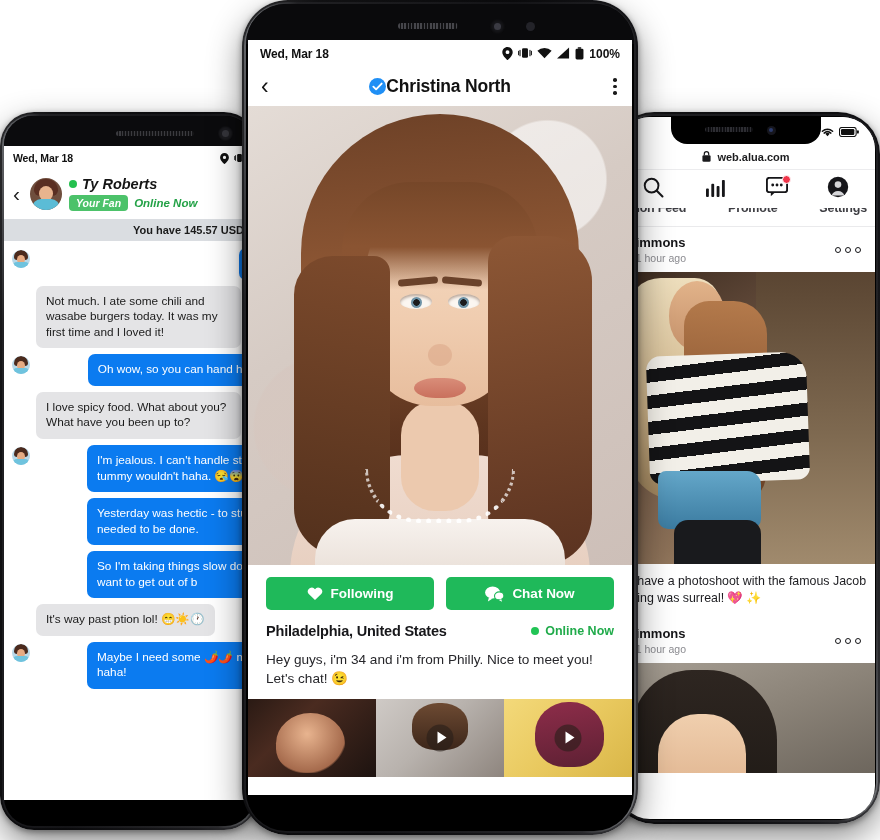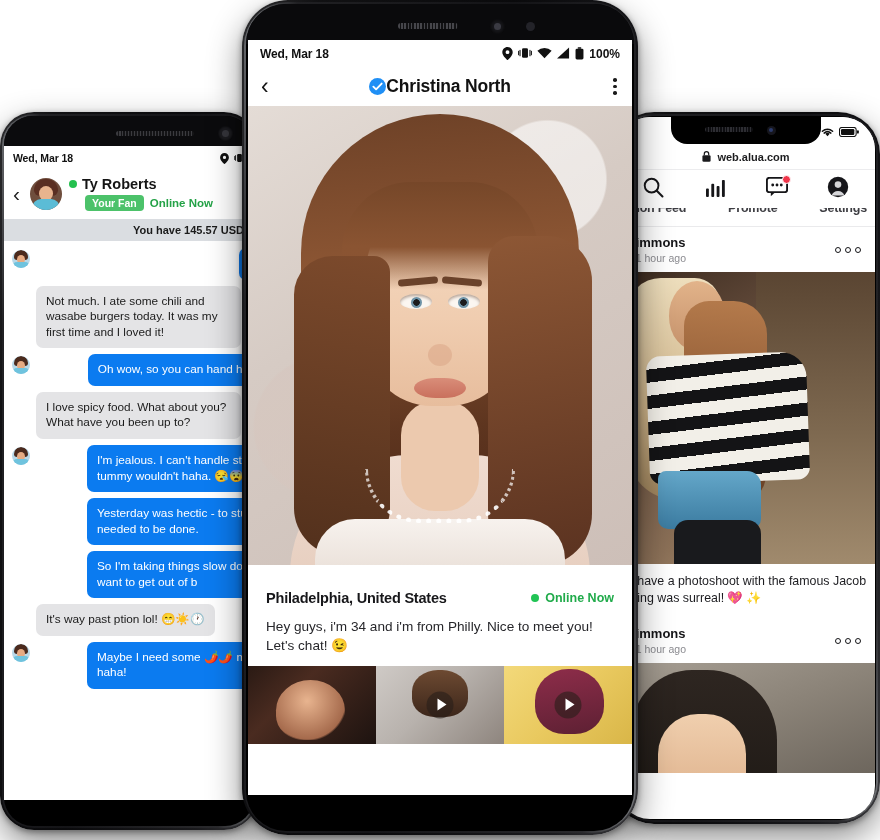--- a/index.html
+++ b/index.html
@@ -127,25 +127,25 @@
   .lp-avatar {
     width: 32px; height: 32px; border-radius: 50%; flex: none; overflow: hidden;
     background: #6f4e3d; position: relative;
   }
   .lp-avatar .hair { position:absolute; left:4px; top:1px; width:24px; height:17px;
     border-radius: 12px 12px 6px 6px; background:#5a2f22; }
   .lp-avatar .face { position:absolute; left:9px; top:8px; width:14px; height:15px;
     border-radius:50%; background:#e8b48e; }
   .lp-avatar .shirt{ position:absolute; left:2px; bottom:0; width:28px; height:11px;
     border-radius: 9px 9px 0 0; background:#5bbcd6; }
-  .lp-name-wrap { min-width: 0; }
+  .lp-name-wrap { min-width: 0; font-style: italic; }
   .lp-name-row { display:flex; align-items:center; gap:5px; }
   .lp-dot { width: 8px; height: 8px; border-radius: 50%; background: #24c04e; flex:none; }
   .lp-name { font-size: 14.5px; font-weight: 700; color: #151515; white-space: nowrap; }
-  .lp-sub-row { display:flex; align-items:center; gap:6px; margin-top: 3px; margin-left: 16px; }
+  .lp-sub-row { display:flex; align-items:center; gap:6px; margin-top: 3px; }
   .lp-badge {
     background: #4cc26a; color: #fff; font-size: 10.5px; font-weight: 700;
     padding: 2px 7px; border-radius: 4px; white-space: nowrap;
   }
   .lp-online { color: #24a247; font-size: 11.5px; font-weight: 600; white-space: nowrap; }
   .lp-balance {
     background: #dadde1; color: #1b1b1b; font-size: 11px; font-weight: 700;
     text-align: right; padding: 5px 10px 5px 0;
   }
   .lp-thread {
@@ -709,20 +709,41 @@
           <div class="eye r"></div>
         <div class="iris l"></div>
           <div class="iris r"></div>
         <div class="nose"></div>
         <div class="lips"></div>
         <div class="dress"></div>
         <div class="necklace"></div>
       </div>
 
       <div class="cp-panel">
+        <div class="cp-actions">
+          <div class="cp-btn">
+            <span>
+              <svg width="16" height="15" viewBox="0 0 17 15">
+                  <path d="M8.5 14.3 1.6 7.7A4.1 4.1 0 0 1 8.5 3.1 4.1 4.1 0 0 1 15.4 7.7z" fill="#fff"></path>
+                </svg>
+            </span>
+            <span>Following</span>
+          </div>
+          <div class="cp-btn">
+            <span>
+              <svg width="19" height="16" viewBox="0 0 20 17">
+                  <ellipse cx="8" cy="7" rx="8" ry="6.4" fill="#fff"></ellipse>
+                  <path d="M4 12.2 3 16.4 8 13.2z" fill="#fff"></path>
+                  <ellipse cx="15" cy="10.5" rx="5" ry="4.2" fill="#fff" stroke="#1fb95a" stroke-width="1.2"></ellipse>
+                  <path d="M17.2 14 18 16.8 14.6 15z" fill="#fff"></path>
+                </svg>
+            </span>
+            <span>Chat Now</span>
+          </div>
+        </div>
 
         <div class="cp-meta">
           <span class="cp-loc">Philadelphia, United States</span>
           <span class="cp-online">
             <span class="d"></span>
             <span>Online Now</span>
           </span>
         </div>
 
         <div class="cp-bio">Hey guys, i'm 34 and i'm from Philly. Nice to meet you! Let's chat! 😉</div>

